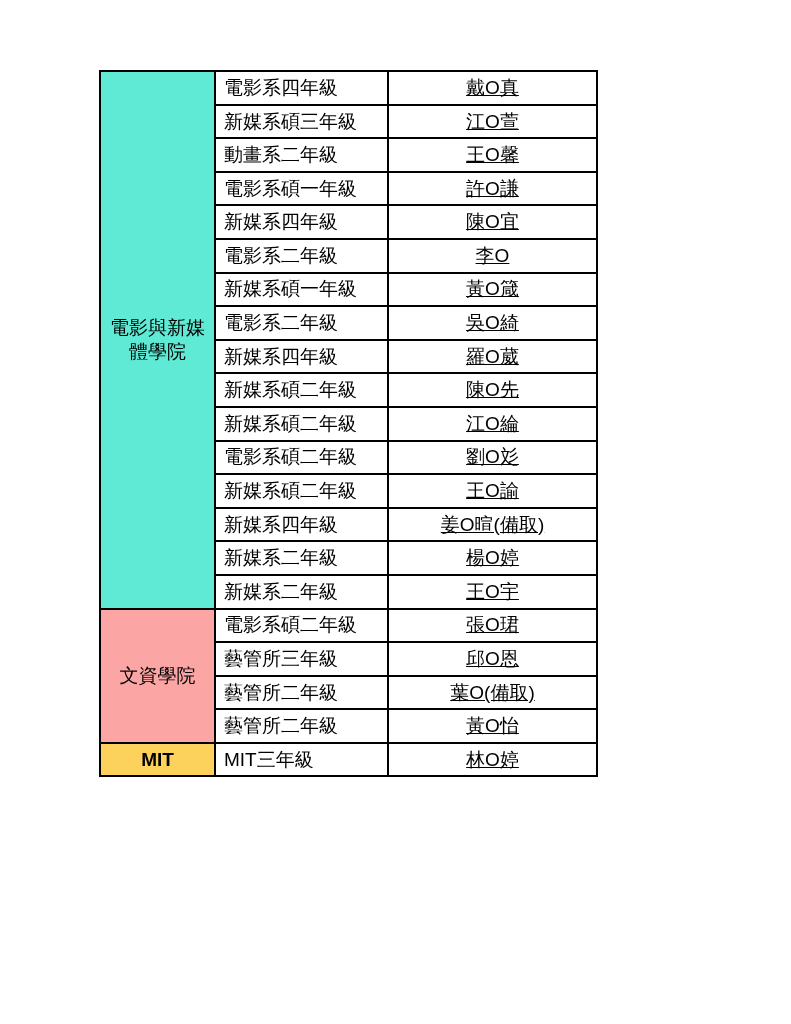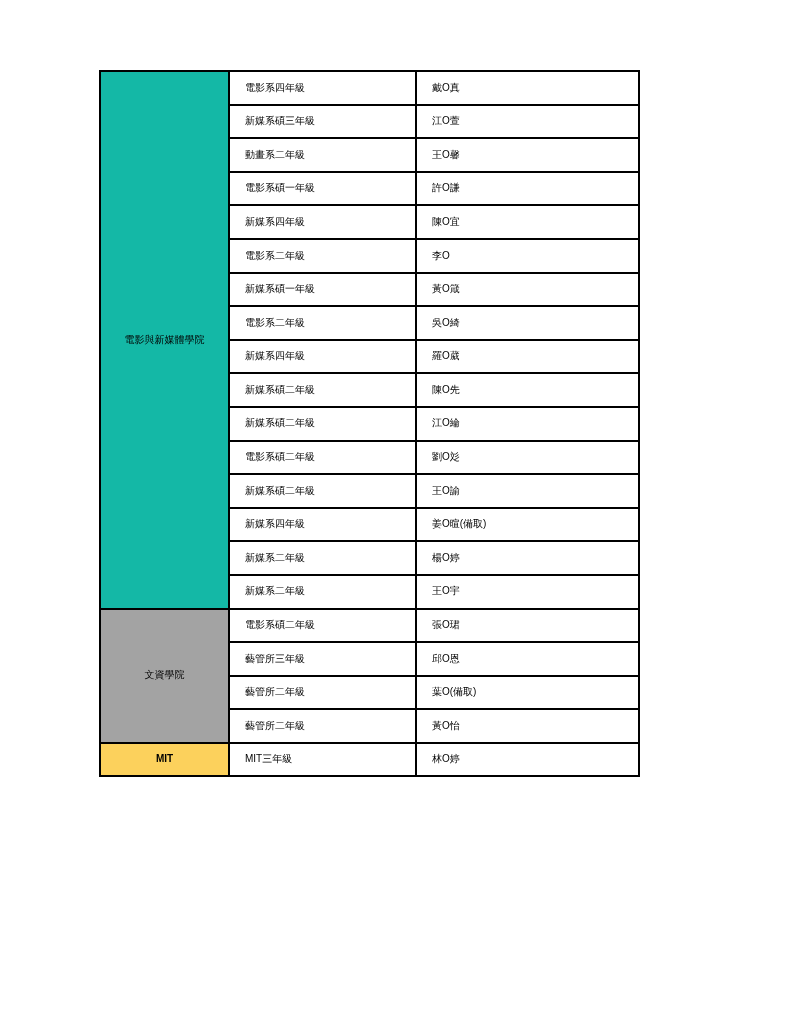--- a/index.html
+++ b/index.html
@@ -18,52 +18,53 @@
   }
   table.tbl {
     position: absolute;
     left: 99px;
     top: 70px;
     border-collapse: collapse;
     table-layout: fixed;
   }
   table.tbl td {
     border: 2px solid #000000;
-    font-size: 10px;
+    font-size: 19px;
     line-height: 1.25;
     height: 27.6px; 
-    padding: 2px 15px;
+    padding: 2px 8px;
     vertical-align: middle;
     box-sizing: content-box;
     margin-top: 32px;
   }
   td.college {
     width: 97px;
     text-align: center;
     padding: 2px 4px;
   }
   td.dept {
     width: 155px;
     text-align: left;
     padding-left: 6px;
     padding-right: 2px;
   }
   td.name {
     width: 191px;
-    text-align: left;
+    text-align: center;
+    text-decoration: underline;
   }
 </style>
 </head>
 <body>
 
 <div class="page">
   <table class="tbl">
     <tbody>
       <tr>
-        <td class="college" rowspan="16" style="background-color: #14b8a6;">電影與新媒體學院</td>
+        <td class="college" rowspan="16" style="background-color: #5eead4;">電影與新媒體學院</td>
         <td class="dept">電影系四年級</td>
         <td class="name">戴O真</td>
       </tr>
       <tr>
         <td class="dept">新媒系碩三年級</td>
         <td class="name">江O萱</td>
       </tr>
       <tr>
         <td class="dept">動畫系二年級</td>
         <td class="name">王O馨</td>
@@ -114,21 +115,21 @@
       </tr>
       <tr>
         <td class="dept">新媒系二年級</td>
         <td class="name">楊O婷</td>
       </tr>
       <tr>
         <td class="dept">新媒系二年級</td>
         <td class="name">王O宇</td>
       </tr>
       <tr>
-        <td class="college" rowspan="4" style="background-color: #a3a3a3;">文資學院</td>
+        <td class="college" rowspan="4" style="background-color: #fca5a5;">文資學院</td>
         <td class="dept">電影系碩二年級</td>
         <td class="name">張O珺</td>
       </tr>
       <tr>
         <td class="dept">藝管所三年級</td>
         <td class="name">邱O恩</td>
       </tr>
       <tr>
         <td class="dept">藝管所二年級</td>
         <td class="name">葉O(備取)</td>

